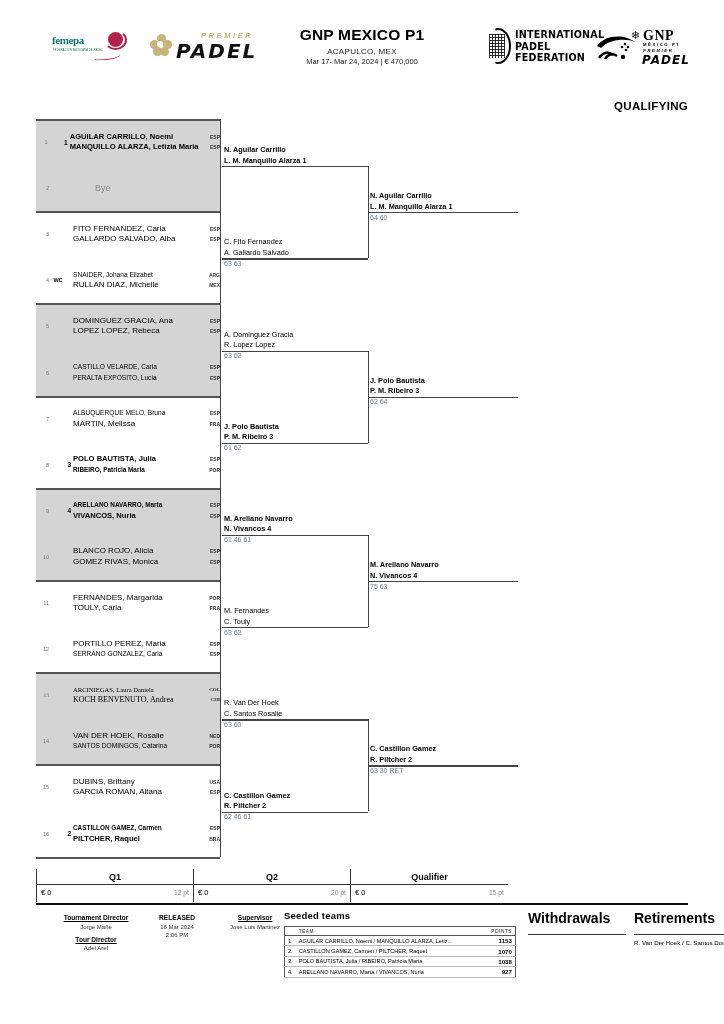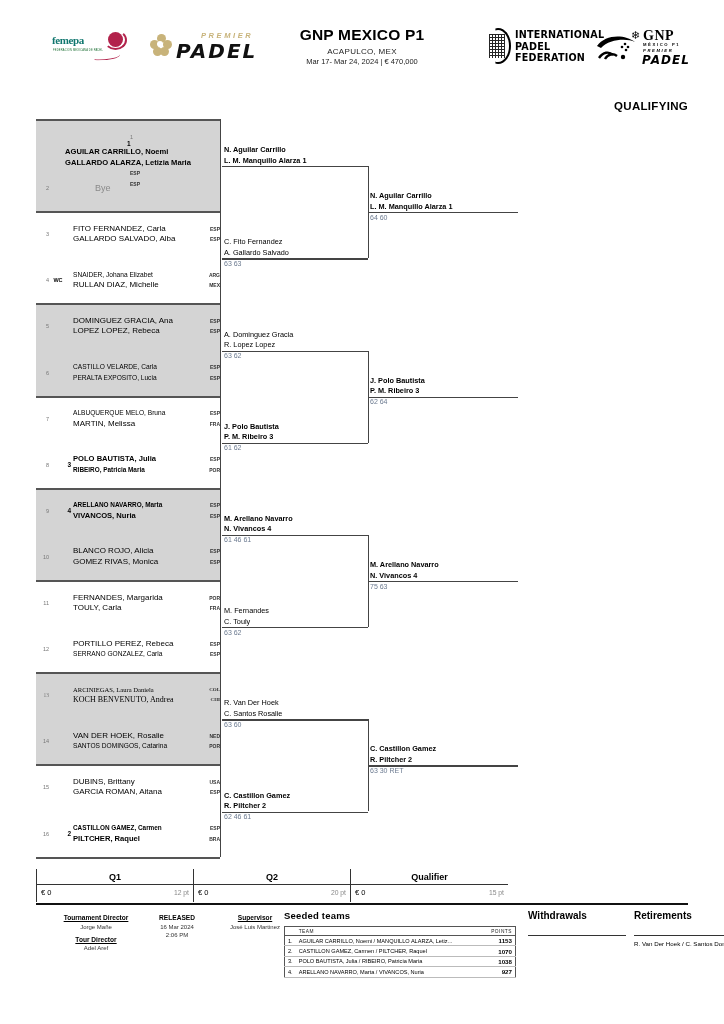--- a/index.html
+++ b/index.html
@@ -113,21 +113,21 @@
   .seeded-table th { font-size:4.8px; font-weight:normal; letter-spacing:0.5px; color:#222;
                      border-bottom:1px solid #555; padding:1.5px 3px; text-align:left;}
   .seeded-table th.r { text-align:right; }
   .seeded-table td { font-size:5.6px; padding:1.2px 3px; border-bottom:1px solid #bbb;}
   .seeded-table td.r { text-align:right; font-weight:bold; font-size:6.2px;}
   .st-rank { width:10px; }
   .sd-last { font-weight:normal; }
 
   .wd { position:absolute; left:492px; top:0; width:98px;}
   .rt { position:absolute; left:598px; top:0; width:110px;}
-  .wr-h { font-size:10px; font-weight:bold; border-bottom:1.3px solid #333; padding-bottom:14px;}
+  .wr-h { font-size:14px; font-weight:bold; border-bottom:1.3px solid #333; padding-bottom:8px;}
   .wr-v { font-size:6.2px; margin-top:3px; line-height:9px;}
 </style>
 </head>
 <body>
 
 <div class="header">
 
   <div class="logo-femepa">
     <div class="femepa-text">femepa</div>
     <div class="femepa-arc"></div>
@@ -197,27 +197,27 @@
     <div class="band-top" style="top: 276.6px;"></div>
     <div class="rowband shade" style="top: 368.8px; height: 92.2px;"></div>
     <div class="band-top" style="top: 368.8px;"></div>
     <div class="rowband" style="top: 461px; height: 92.2px;"></div>
     <div class="band-top" style="top: 461px;"></div>
     <div class="rowband shade" style="top: 553.2px; height: 92.2px;"></div>
     <div class="band-top" style="top: 553.2px;"></div>
     <div class="rowband" style="top: 645.4px; height: 92.2px;"></div>
     <div class="band-top" style="top: 645.4px;"></div>
     <div class="band-top" style="top: 737.6px;"></div>
-    <div class="entry" style="top: 15px; height: 30.1px; flex-direction: column;">
+    <div class="entry" style="top: 8px; height: 30.1px;">
       <div class="e-num">1</div>
       <div class="e-wc"></div>
       <div class="e-seed">1</div>
       <div class="e-names">
         <div class="nm bold">AGUILAR CARRILLO, Noemi</div>
-        <div class="nm bold">GALLARDO ALARZA, Letizia Maria</div>
+        <div class="nm bold">MANQUILLO ALARZA, Letizia Maria</div>
       </div>
       <div class="e-ctry">
         <div>ESP</div>
         <div>ESP</div>
       </div>
     </div>
     <div class="entry" style="top: 54.1px; height: 30.1px;">
       <div class="e-num">2</div>
       <div class="e-wc"></div>
       <div class="e-seed"></div>
@@ -341,21 +341,21 @@
       <div class="e-ctry">
         <div>POR</div>
         <div>FRA</div>
       </div>
     </div>
     <div class="entry" style="top: 515.1px; height: 30.1px;">
       <div class="e-num">12</div>
       <div class="e-wc"></div>
       <div class="e-seed"></div>
       <div class="e-names">
-        <div class="nm ">PORTILLO PEREZ, Rebeca</div>
+        <div class="nm ">PORTILLO PEREZ, Maria</div>
         <div class="nm small">SERRANO GONZALEZ, Carla</div>
       </div>
       <div class="e-ctry">
         <div>ESP</div>
         <div>ESP</div>
       </div>
     </div>
     <div class="entry" style="top: 561.2px; height: 30.1px; font-family: Liberation Serif, serif;">
       <div class="e-num">13</div>
       <div class="e-wc"></div>

